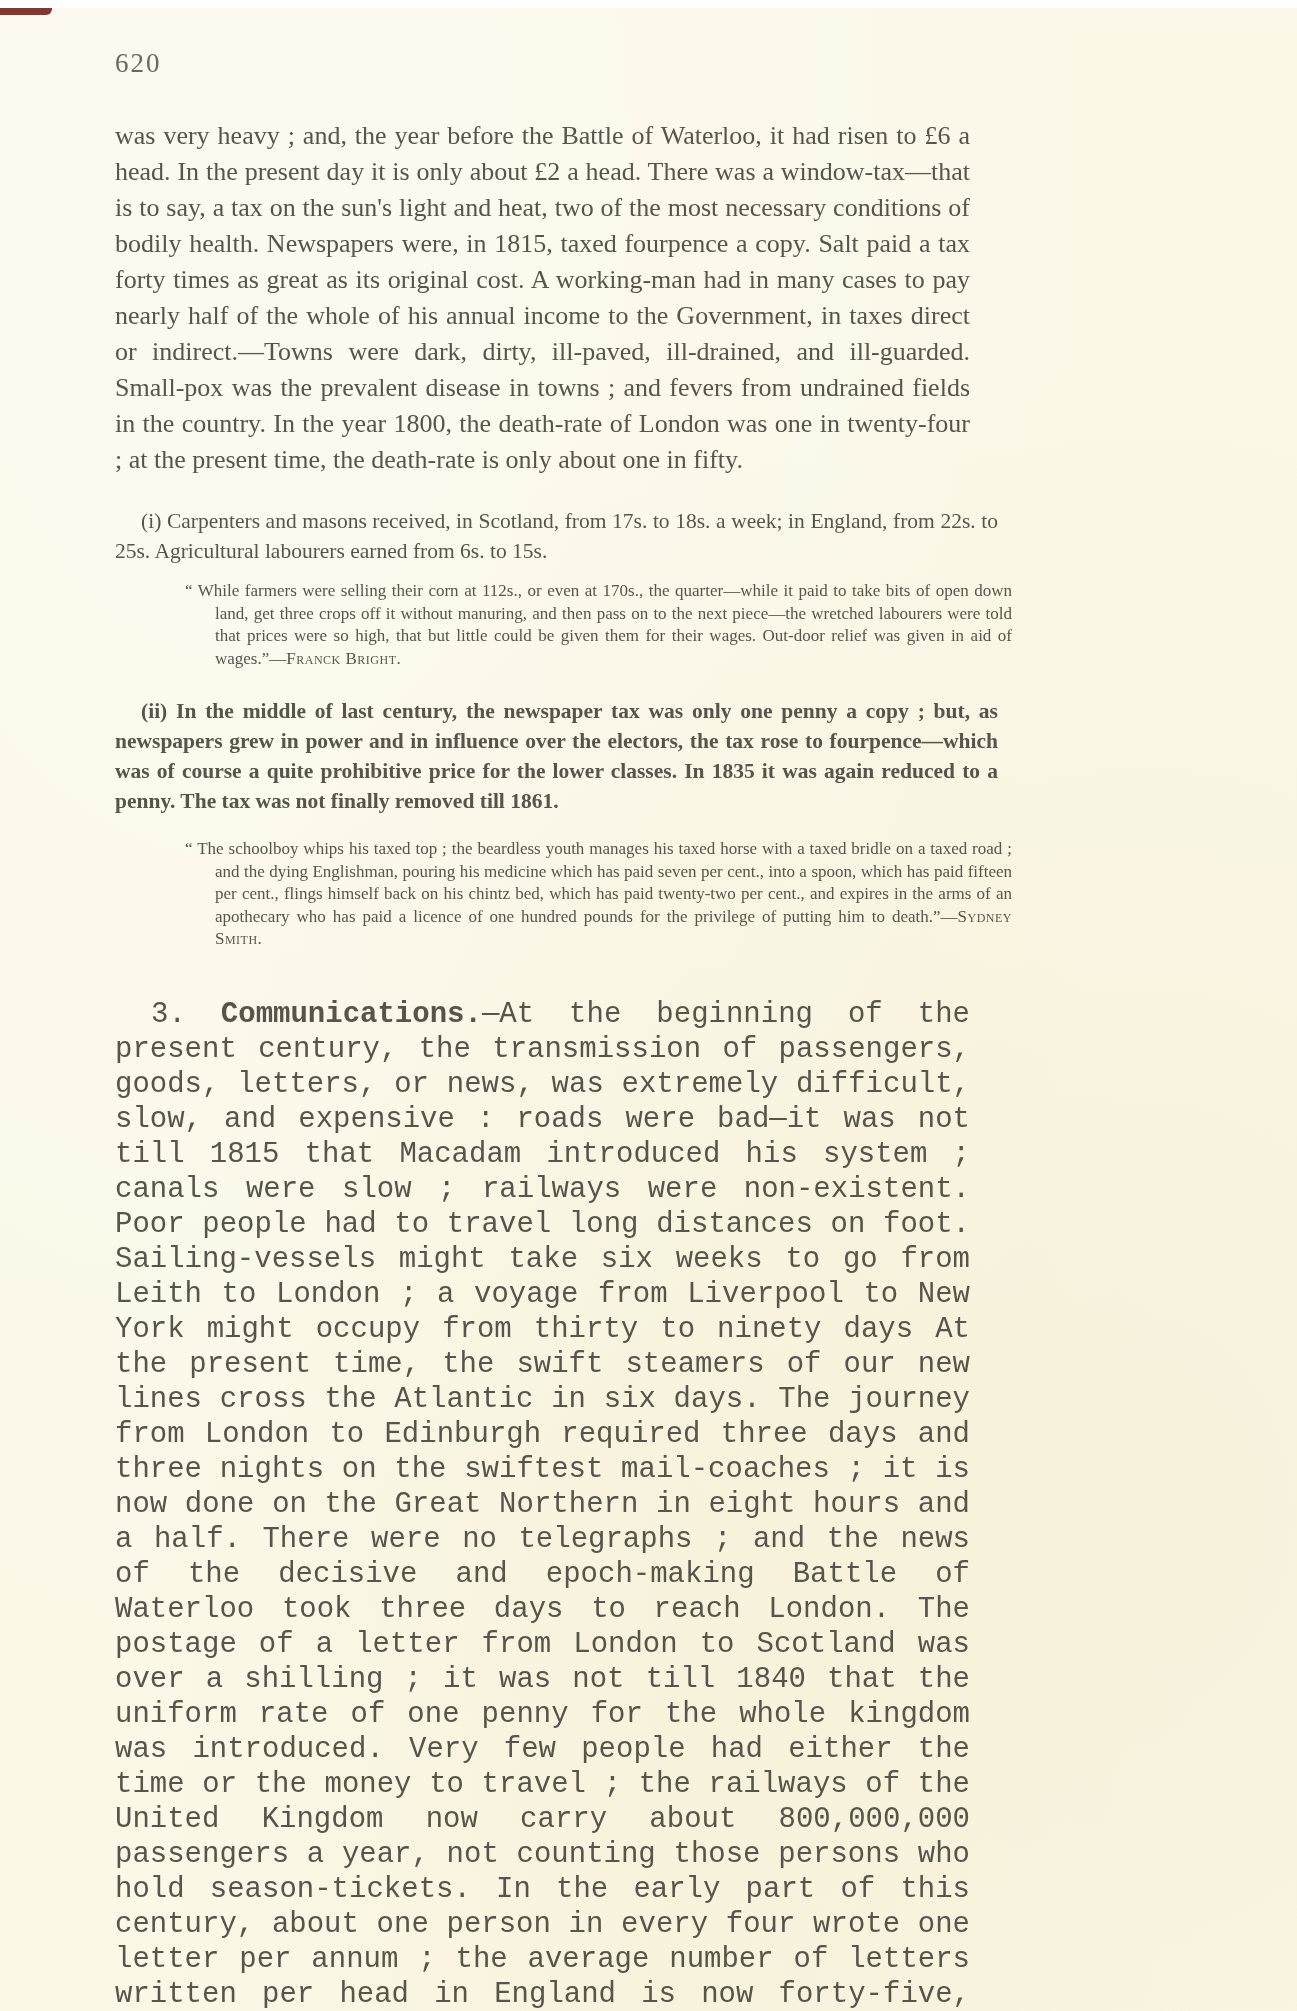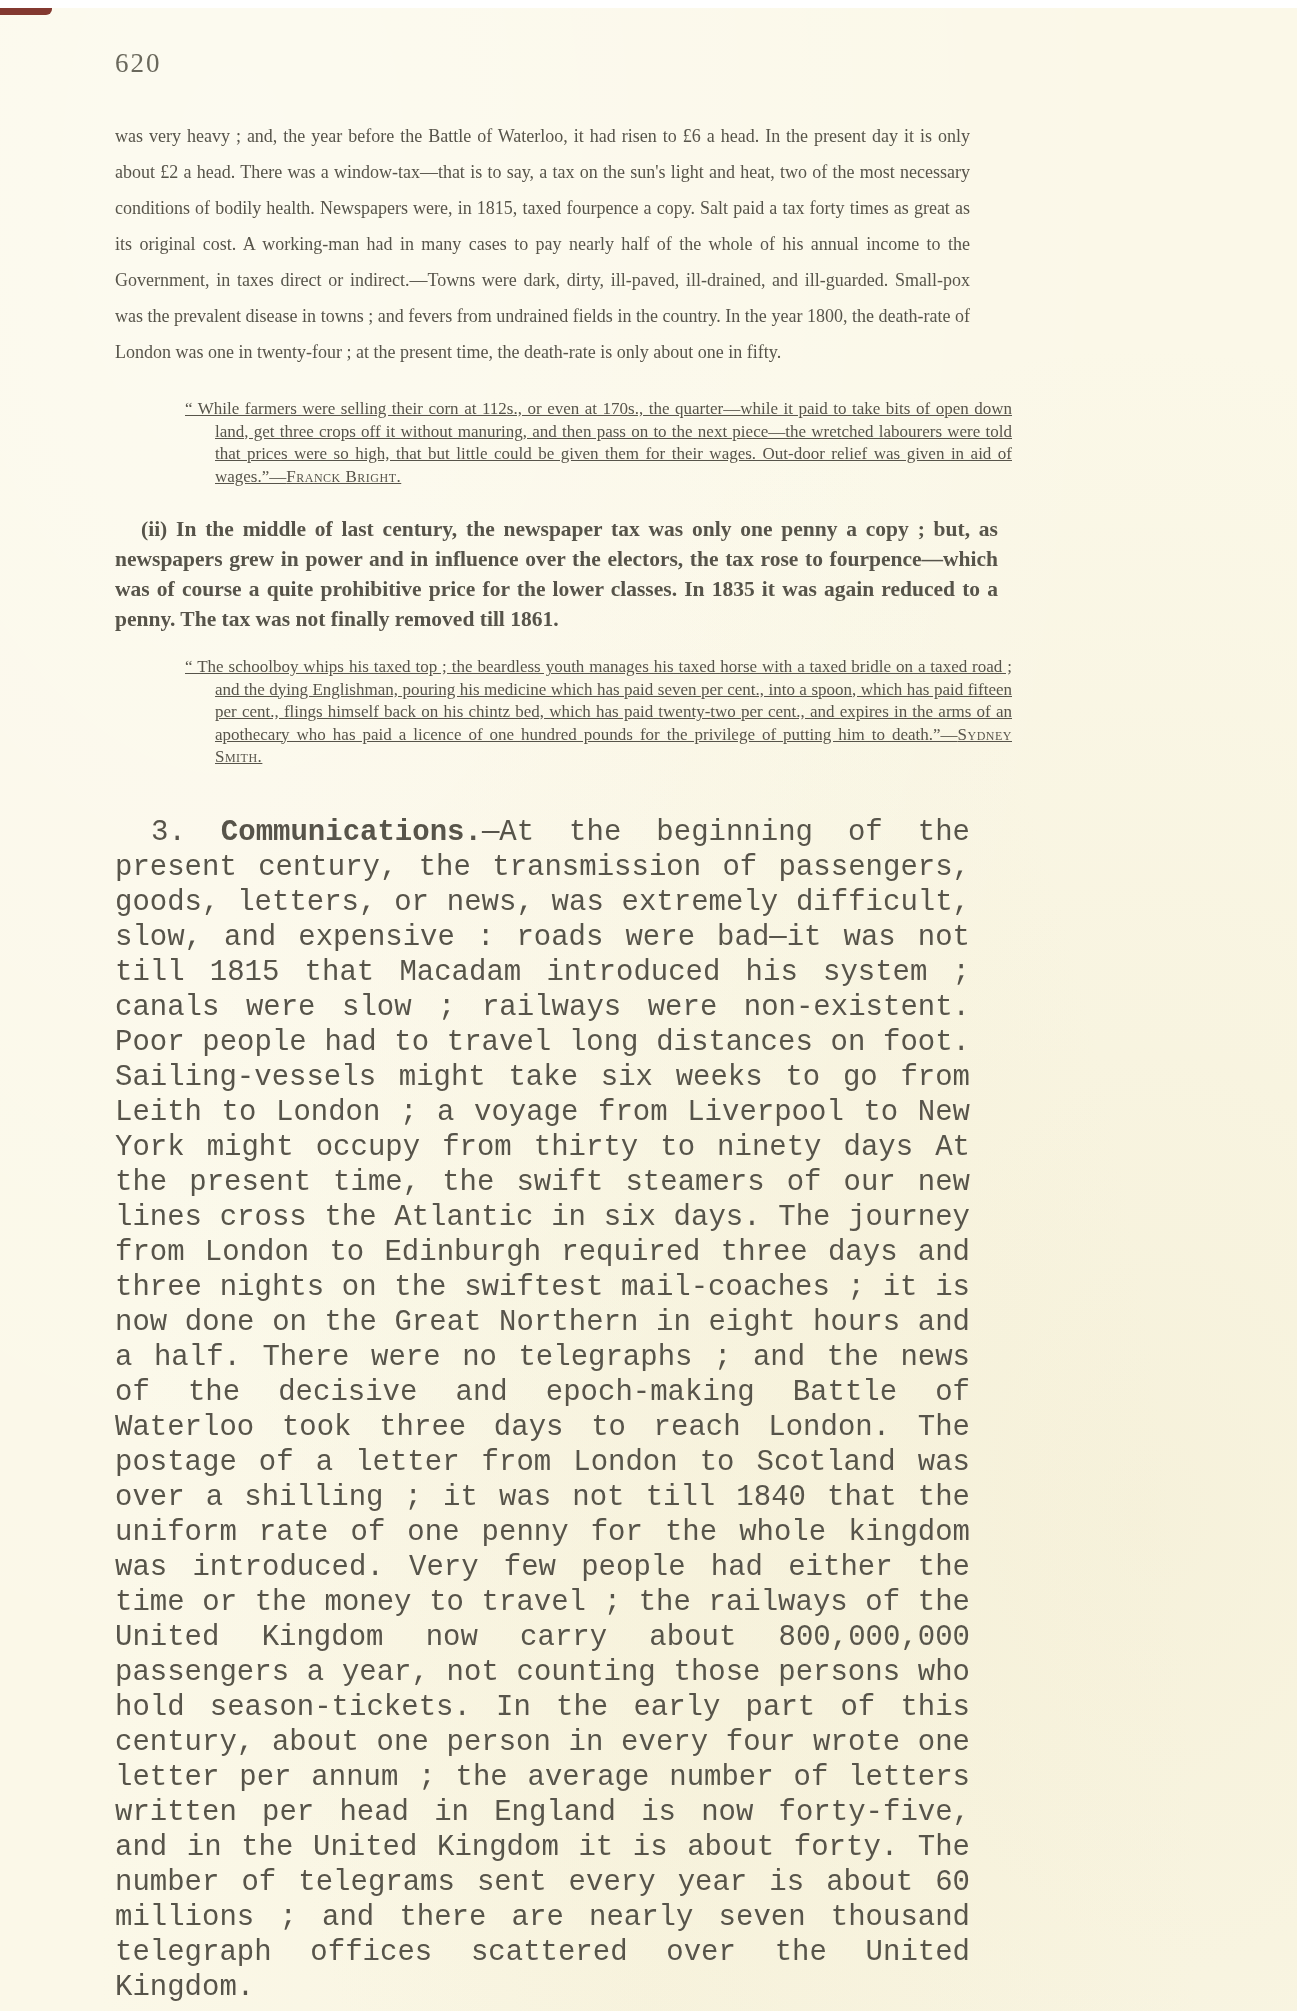--- a/index.html
+++ b/index.html
@@ -47,40 +47,39 @@
   .running-title {
     position: absolute;
     left: 50%; top: 5px;
     transform: translateX(-50%);
     white-space: nowrap;
     font-size: 22px;
     letter-spacing: 3.5px;
   }
   p { text-align: justify; }
   .body-para {
-    font-size: 18px;
+    font-size: 26px;
     line-height: 36px;
     margin-bottom: 28px;
   }
   .note {
     font-size: 21.5px;
     line-height: 30px;
     text-indent: 26px;
     margin-right: -28px;
   }
   .note-i   { margin-bottom: 14px; }
   .note-ii  { margin-top: 12px; margin-bottom: 22px; font-weight: bold; }
   .note-iii { margin-bottom: 14px; }
   .quote {
     font-size: 17px;
     line-height: 22.5px;
     padding-left: 100px;
     text-indent: -30px;
     margin-right: -42px;
-    text-decoration: underline;
   }
   .quote-bright { margin-bottom: 26px; }
   .quote-smith  { margin-bottom: 46px; }
   .attribution {
     font-variant: small-caps;
     letter-spacing: 0.5px;
   }
   .section-para {
     font-size: 29px;
     line-height: 35px;
@@ -98,20 +97,21 @@
   <div class="scan-artifact"></div>
 
   <header class="running-head">
     <span class="folio">620</span>
   </header>
 
   <main>
 
     <p class="body-para">was very heavy ; and, the year before the Battle of Waterloo, it had risen to £6 a head.  In the present day it is only about £2 a head.  There was a window-tax—that is to say, a tax on the sun's light and heat, two of the most necessary conditions of bodily health.  Newspapers were, in 1815, taxed fourpence a copy.  Salt paid a tax forty times as great as its original cost.  A working-man had in many cases to pay nearly half of the whole of his annual income to the Government, in taxes direct or indirect.—Towns were dark, dirty, ill-paved, ill-drained, and ill-guarded.  Small-pox was the prevalent disease in towns ; and fevers from undrained fields in the country.  In the year 1800, the death-rate of London was one in twenty-four ; at the present time, the death-rate is only about one in fifty.</p>
 
+    <p class="note note-i"><span>(i) </span><span>Carpenters and masons received, in Scotland, from 17s. to 18s. a week; in England, from 22s. to 25s.  Agricultural labourers earned from 6s. to 15s.</span></p>
 
     <p class="quote quote-bright"><span>“ While farmers were selling their corn at 112s., or even at 170s., the quarter—while it paid to take bits of open down land, get three crops off it without manuring, and then pass on to the next piece—the wretched labourers were told that prices were so high, that but little could be given them for their wages.  Out-door relief was given in aid of wages.”—</span><span class="attribution">Franck Bright.</span></p>
 
     <p class="note note-ii"><span>(ii) </span><span>In the middle of last century, the newspaper tax was only one penny a copy ; but, as newspapers grew in power and in influence over the electors, the tax rose to fourpence—which was of course a quite prohibitive price for the lower classes.  In 1835 it was again reduced to a penny.  The tax was not finally removed till 1861.</span></p>
 
 
     <p class="quote quote-smith"><span>“ The schoolboy whips his taxed top ; the beardless youth manages his taxed horse with a taxed bridle on a taxed road ; and the dying Englishman, pouring his medicine which has paid seven per cent., into a spoon, which has paid fifteen per cent., flings himself back on his chintz bed, which has paid twenty-two per cent., and expires in the arms of an apothecary who has paid a licence of one hundred pounds for the privilege of putting him to death.”—</span><span class="attribution">Sydney Smith.</span></p>
 
     <p class="body-para section-para"><span>3. </span><span class="section-heading">Communications.</span><span>—At the beginning of the present century, the transmission of passengers, goods, letters, or news, was extremely difficult, slow, and expensive : roads were bad—it was not till 1815 that Macadam introduced his system ; canals were slow ; railways were non-existent.  Poor people had to travel long distances on foot. Sailing-vessels might take six weeks to go from Leith to London ; a voyage from Liverpool to New York might occupy from thirty to ninety days  At the present time, the swift steamers of our new lines cross the Atlantic in six days.  The journey from London to Edinburgh required three days and three nights on the swiftest mail-coaches ; it is now done on the Great Northern in eight hours and a half.  There were no telegraphs ; and the news of the decisive and epoch-making Battle of Waterloo took three days to reach London. The postage of a letter from London to Scotland was over a shilling ; it was not till 1840 that the uniform rate of one penny for the whole kingdom was introduced.  Very few people had either the time or the money to travel ; the railways of the United Kingdom now carry about 800,000,000 passengers a year, not counting those persons who hold season-tickets.  In the early part of this century, about one person in every four wrote one letter per annum ; the average number of letters written per head in England is now forty-five, and in the United Kingdom it is about forty.  The number of telegrams sent every year is about 60 millions ; and there are nearly seven thousand telegraph offices scattered over the United Kingdom.</span></p>
 

